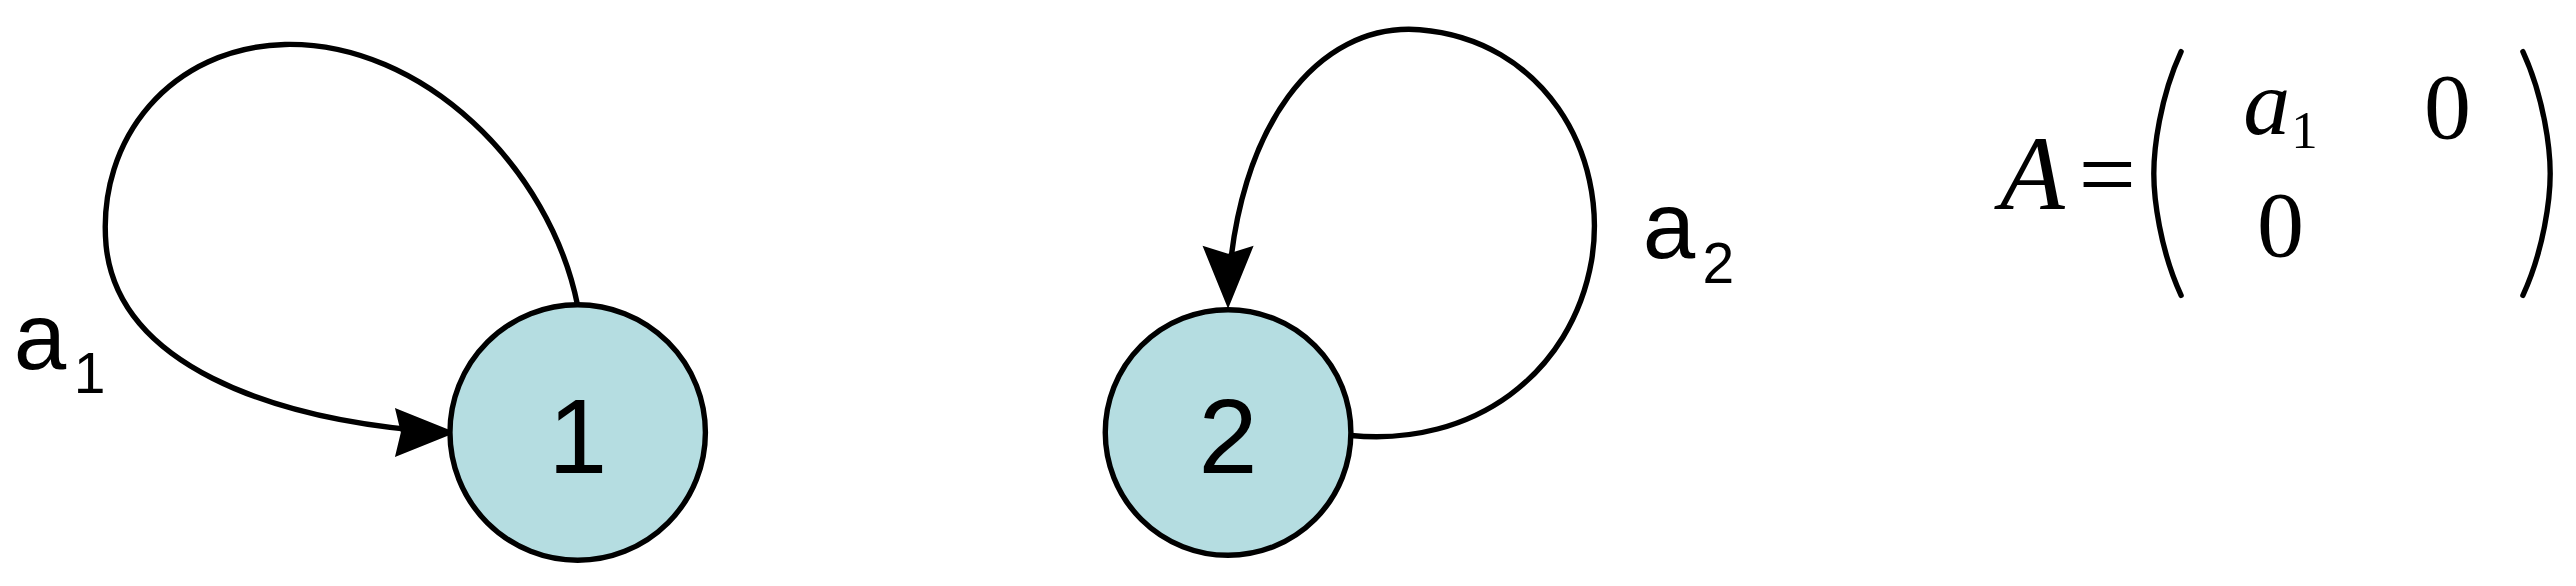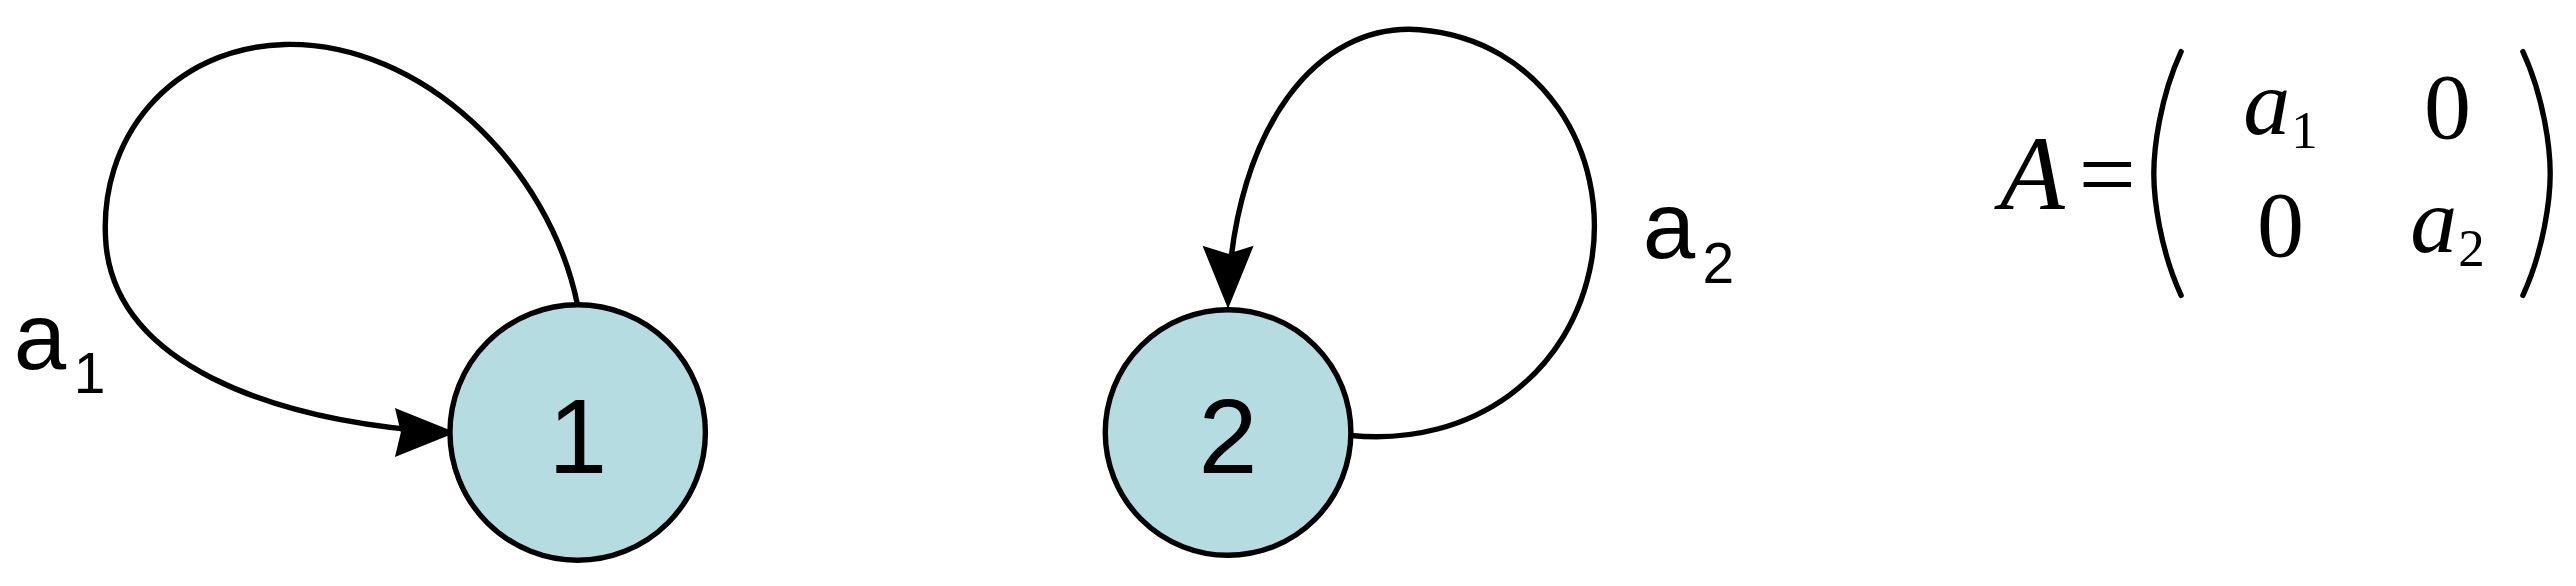--- a/index.html
+++ b/index.html
@@ -171,21 +171,20 @@
       </span>
 
       <span class="matrix-grid">
 
         <span class="mcell italic"><span>a</span><sub>1</sub></span>
 
         <span class="mcell"><span>0</span></span>
 
         <span class="mcell"><span>0</span></span>
 
-        <span class="mcell italic"><span>a</span><sub>2</sub></span>
 
       </span>
 
       <span class="paren">
         <svg width="39" height="253" viewBox="0 0 40 258" xmlns="http://www.w3.org/2000/svg">
           <path d="M 4 4 C 26 52, 32 104, 32 129 C 32 154, 26 206, 4 254" fill="none" stroke="#000000" stroke-width="5.5" stroke-linecap="round"></path>
         </svg>
       </span>
 
     </span>

